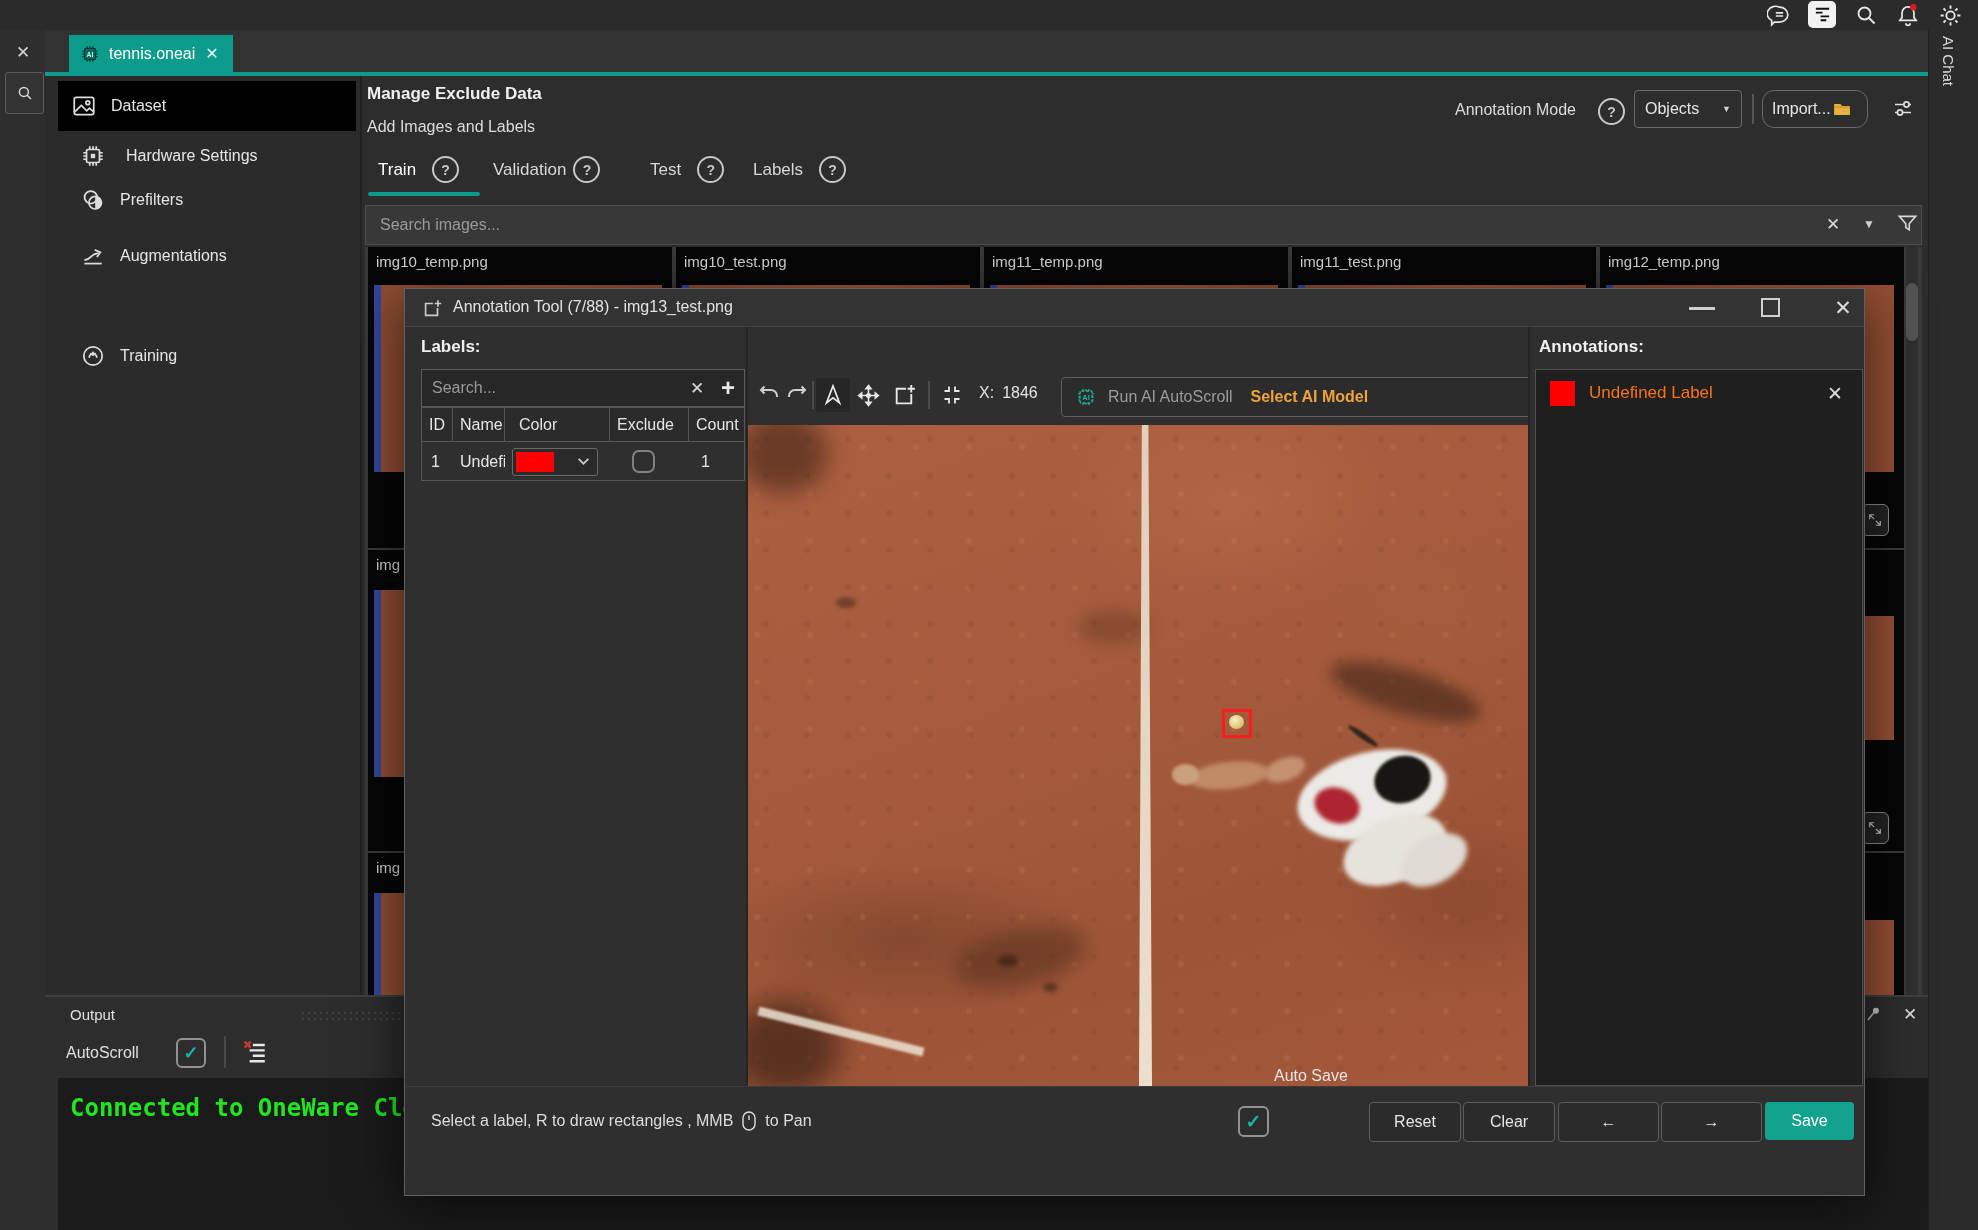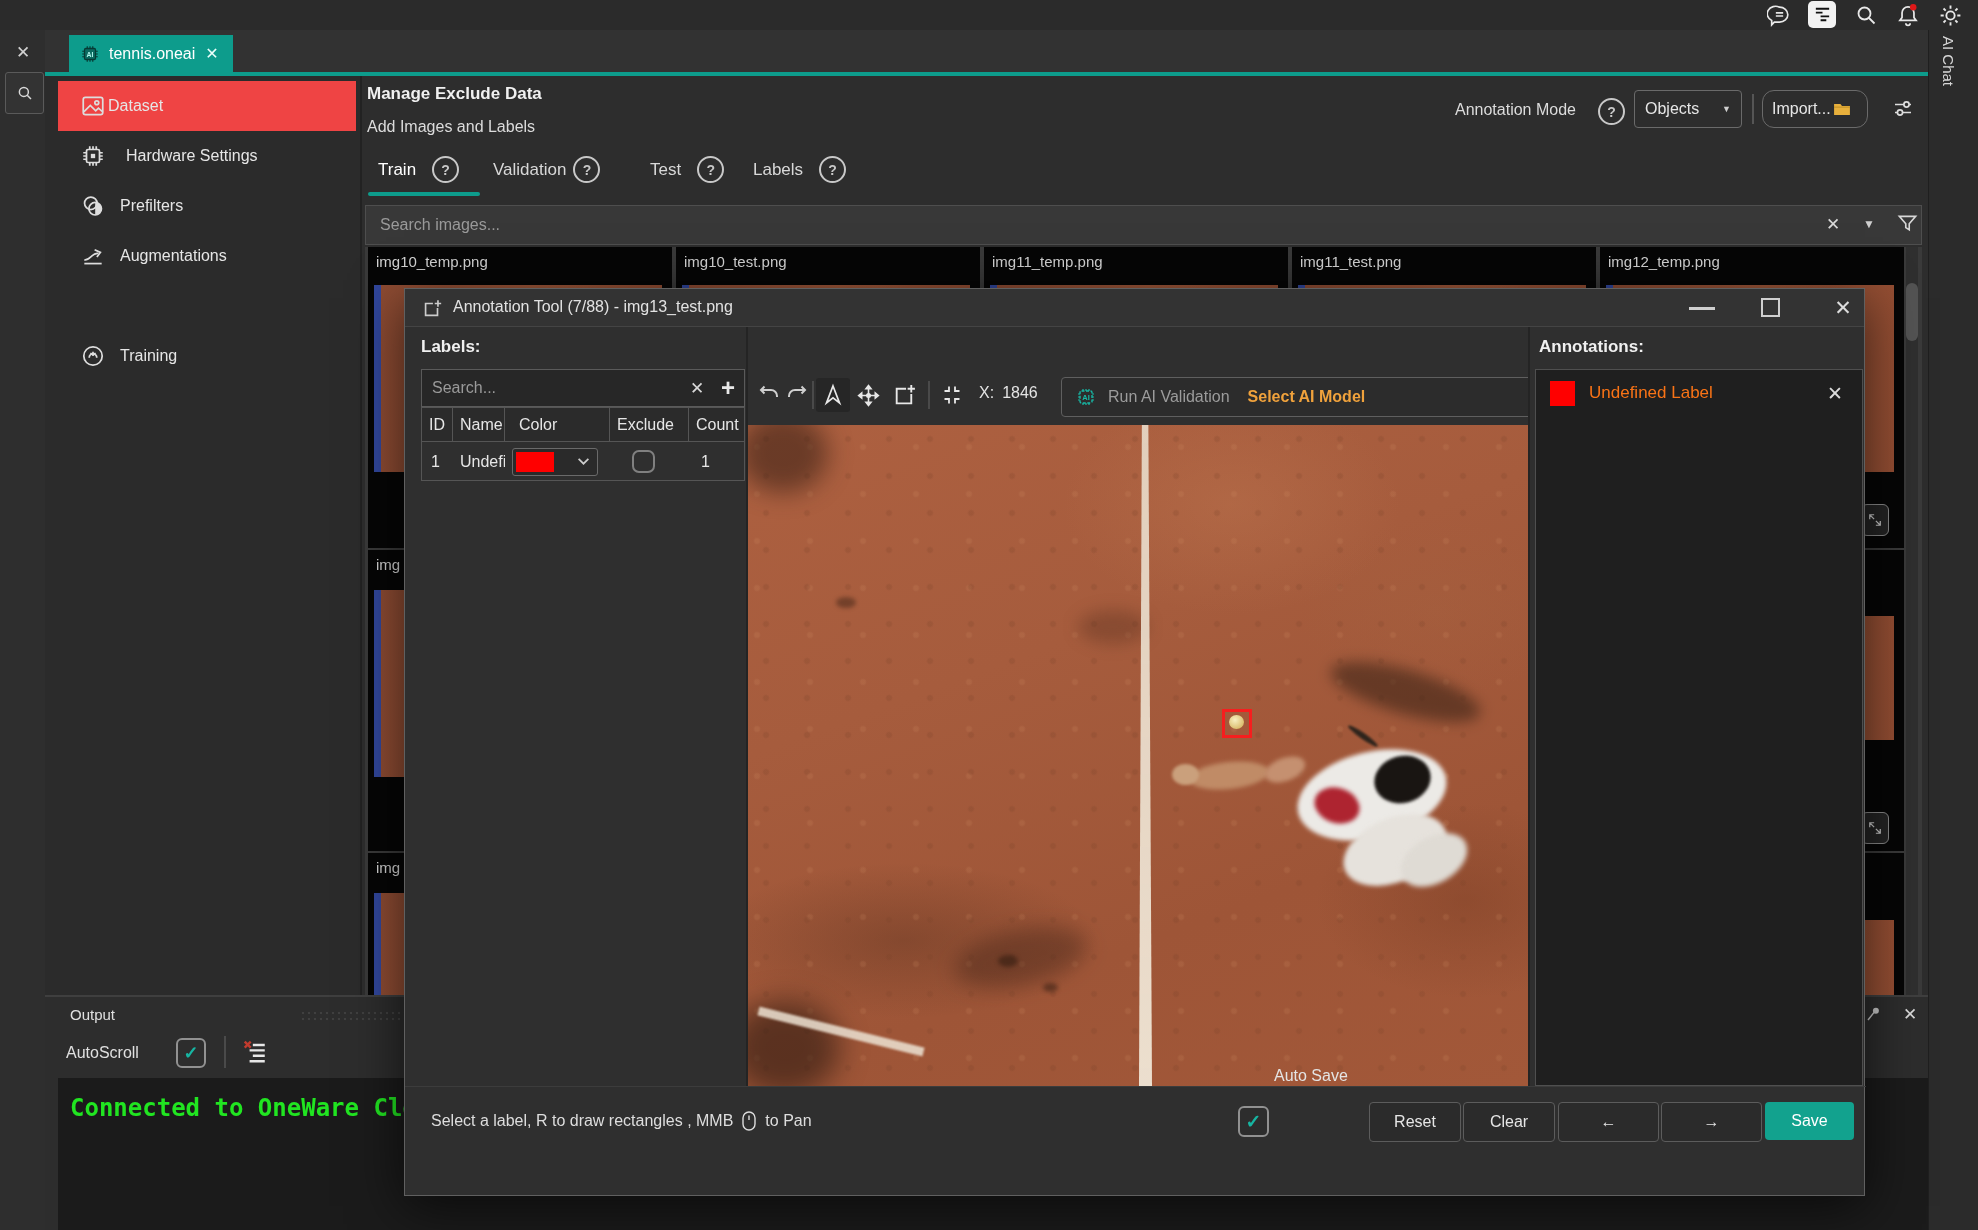--- a/index.html
+++ b/index.html
@@ -88,41 +88,41 @@
           <path d="M9 6V3.5M12 6V3.5M15 6V3.5M9 20.5V18M12 20.5V18M15 20.5V18M6 9H3.5M6 12H3.5M6 15H3.5M20.5 9H18M20.5 12H18M20.5 15H18" stroke="#073b35" stroke-width="1.3"></path>
         </svg>
     </span>
     <span style="color:#fff;font-size:16px;">tennis.oneai</span>
     <span style="color:#eafffb;font-size:16px;margin-left:2px;">✕</span>
   </div>
   <div class="abs" style="left:45px;top:72px;width:1883px;height:4px;background:#0d9c8c;"></div>
 
   <div class="abs" style="left:45px;top:76px;width:315px;height:919px;background:#2b2b2b;border-right:2px solid #222;"></div>
 
-  <div class="abs f" style="left:58px;top:81px;width:298px;height:50px;background:#ef4444;gap:2px;padding-left:22px;box-sizing:border-box;">
+  <div class="abs f" style="left:58px;top:81px;width:298px;height:50px;background:#000000;gap:14px;padding-left:13px;box-sizing:border-box;">
     <span>
         <svg viewBox="0 0 24 24" width="26" height="26" fill="none" stroke="#ddd" stroke-width="1.6">
           <rect x="3" y="4" width="18" height="16" rx="2"></rect>
           <circle cx="15.5" cy="9" r="1.8"></circle>
           <path d="M3.5 17.5l6-6 5 5 2.5-2.5 4 3.5"></path>
         </svg>
       </span>
     <span style="font-size:16px;">Dataset</span>
   </div>
   <div class="abs f" style="left:58px;top:131px;width:298px;height:50px;gap:20px;padding-left:22px;box-sizing:border-box;">
     <span>
         <svg viewBox="0 0 24 24" width="26" height="26" fill="none" stroke="#ddd" stroke-width="1.6">
           <rect x="6" y="6" width="12" height="12" rx="1.5"></rect>
           <rect x="10" y="10" width="4" height="4" fill="#ddd" stroke="none"></rect>
           <path d="M9 6V3M12 6V3M15 6V3M9 21v-3M12 21v-3M15 21v-3M6 9H3M6 12H3M6 15H3M21 9h-3M21 12h-3M21 15h-3"></path>
         </svg>
       </span>
     <span style="font-size:16px;">Hardware Settings</span>
   </div>
-  <div class="abs f" style="left:58px;top:181px;width:298px;height:50px;gap:14px;padding-left:22px;box-sizing:border-box;">
+  <div class="abs f" style="left:58px;top:175px;width:298px;height:50px;gap:14px;padding-left:22px;box-sizing:border-box;">
     <span>
         <svg viewBox="0 0 24 24" width="26" height="26" fill="none" stroke="#ddd" stroke-width="1.6">
           <circle cx="10" cy="9.5" r="5.8"></circle>
           <circle cx="14" cy="14.5" r="5.8"></circle>
           <path d="M14 8.7a5.8 5.8 0 0 1 0 11.6z" fill="#ddd" stroke="none"></path>
         </svg>
       </span>
     <span style="font-size:16px;">Prefilters</span>
   </div>
   <div class="abs f" style="left:58px;top:231px;width:298px;height:50px;gap:14px;padding-left:22px;box-sizing:border-box;">
@@ -397,21 +397,21 @@
     </div>
     <div class="abs" style="left:656px;top:86px;width:467px;height:44px;overflow:hidden;">
       <div class="f" style="position:absolute;left:0;top:2px;width:560px;height:40px;background:#2c2c2c;border:1px solid #5f5f5f;border-radius:4px;box-sizing:border-box;gap:10px;padding:0 12px;">
         <span>
           <svg viewBox="0 0 24 24" width="24" height="24">
               <rect x="6" y="6" width="12" height="12" rx="1.5" stroke="#17b9a6" fill="none" stroke-width="1.4" stroke-dasharray="3 1.5"></rect>
               <text x="12" y="15" font-size="7.5" font-weight="bold" text-anchor="middle" fill="#17b9a6" font-family="Liberation Sans, sans-serif">AI</text>
               <path d="M9 6V4M12 6V4M15 6V4M9 20v-2M12 20v-2M15 20v-2M6 9H4M6 12H4M6 15H4M20 9h-2M20 12h-2M20 15h-2" stroke="#17b9a6" stroke-width="1.2"></path>
             </svg>
         </span>
-        <span style="color:#9c9c9c;font-size:16px;white-space:nowrap;">Run AI Validation</span>
+        <span style="color:#9c9c9c;font-size:16px;white-space:nowrap;">Run AI AutoScroll</span>
         <span style="color:#f0a23c;font-weight:bold;font-size:16px;white-space:nowrap;margin-left:8px;">Select AI Model</span>
       </div>
     </div>
 
     <div class="abs" style="left:343px;top:136px;width:780px;height:661px;overflow:hidden;
       background:
         radial-gradient(circle at 18px 14px, rgba(120,65,40,.22) 2px, transparent 4px),
         radial-gradient(circle at 9px 22px, rgba(215,150,105,.16) 2px, transparent 4px),
         radial-gradient(ellipse 300px 120px at 20% 78%, rgba(75,42,26,.32), transparent 65%),
         radial-gradient(ellipse 260px 170px at 62% 12%, rgba(195,125,85,.32), transparent 65%),

